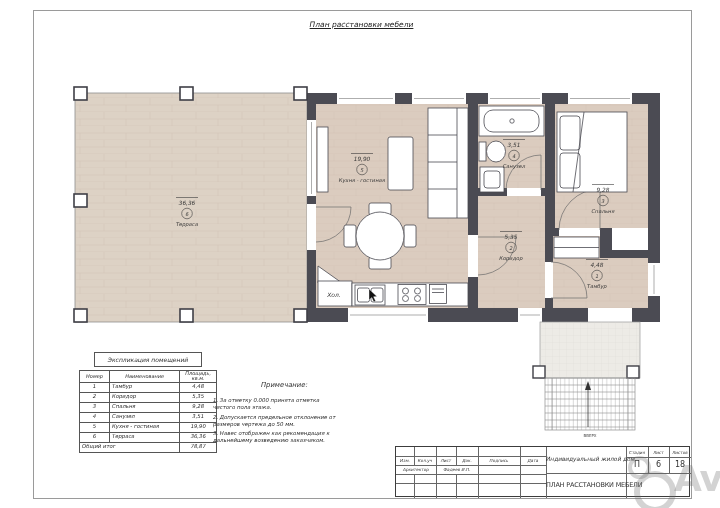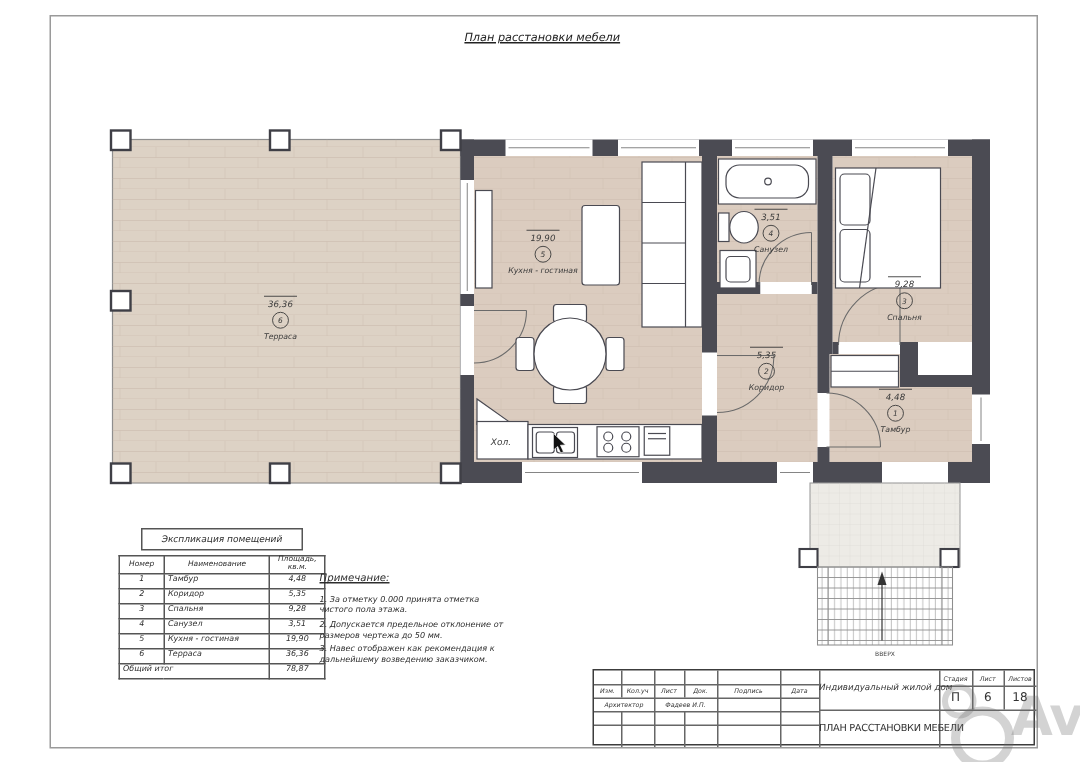--- a/index.html
+++ b/index.html
@@ -14,21 +14,21 @@
   .expl{position:absolute;left:79px;top:352px;width:138px;z-index:2;font-style:italic;}
   .expl-title{margin:0 auto;width:106px;height:13px;border:1px solid #555;
               font-size:6px;text-align:center;line-height:13px;}
   .expl-table{margin-top:3px;border-collapse:collapse;width:138px;font-size:5.3px;}
   .expl-table td,.expl-table th{border:1px solid #555;padding:0 2px;height:9px;
               font-weight:normal;text-align:center;line-height:1.05;}
   .expl-table th{font-size:5px;}
   .expl-table .nm{text-align:left;}
   
   .notes{position:absolute;left:213px;top:381px;width:130px;z-index:2;font-style:italic;}
-  .notes-title{font-size:6.8px;text-decoration:underline;margin-bottom:8px;}
+  .notes-title{font-size:6.8px;margin-bottom:8px;margin-left:48px;}
   .note-item{font-size:5.4px;line-height:1.35;margin-bottom:2px;}
   
   .tb{position:absolute;left:395px;top:446px;width:295px;height:51px;border:1.2px solid #3c3c3c;
       z-index:3;box-sizing:border-box;}
   .tb .vl,.tb .hl{position:absolute;background:#666;}
   .tb .vl{width:1px;}
   .tb .hl{height:1px;}
   .tb .cell{position:absolute;font-size:4.2px;text-align:center;color:#333;font-style:italic;}
   .tb .big{font-size:5.8px;white-space:nowrap;}
   .tb .draw{font-size:6.5px;font-style:normal;letter-spacing:-0.2px;white-space:nowrap;}

